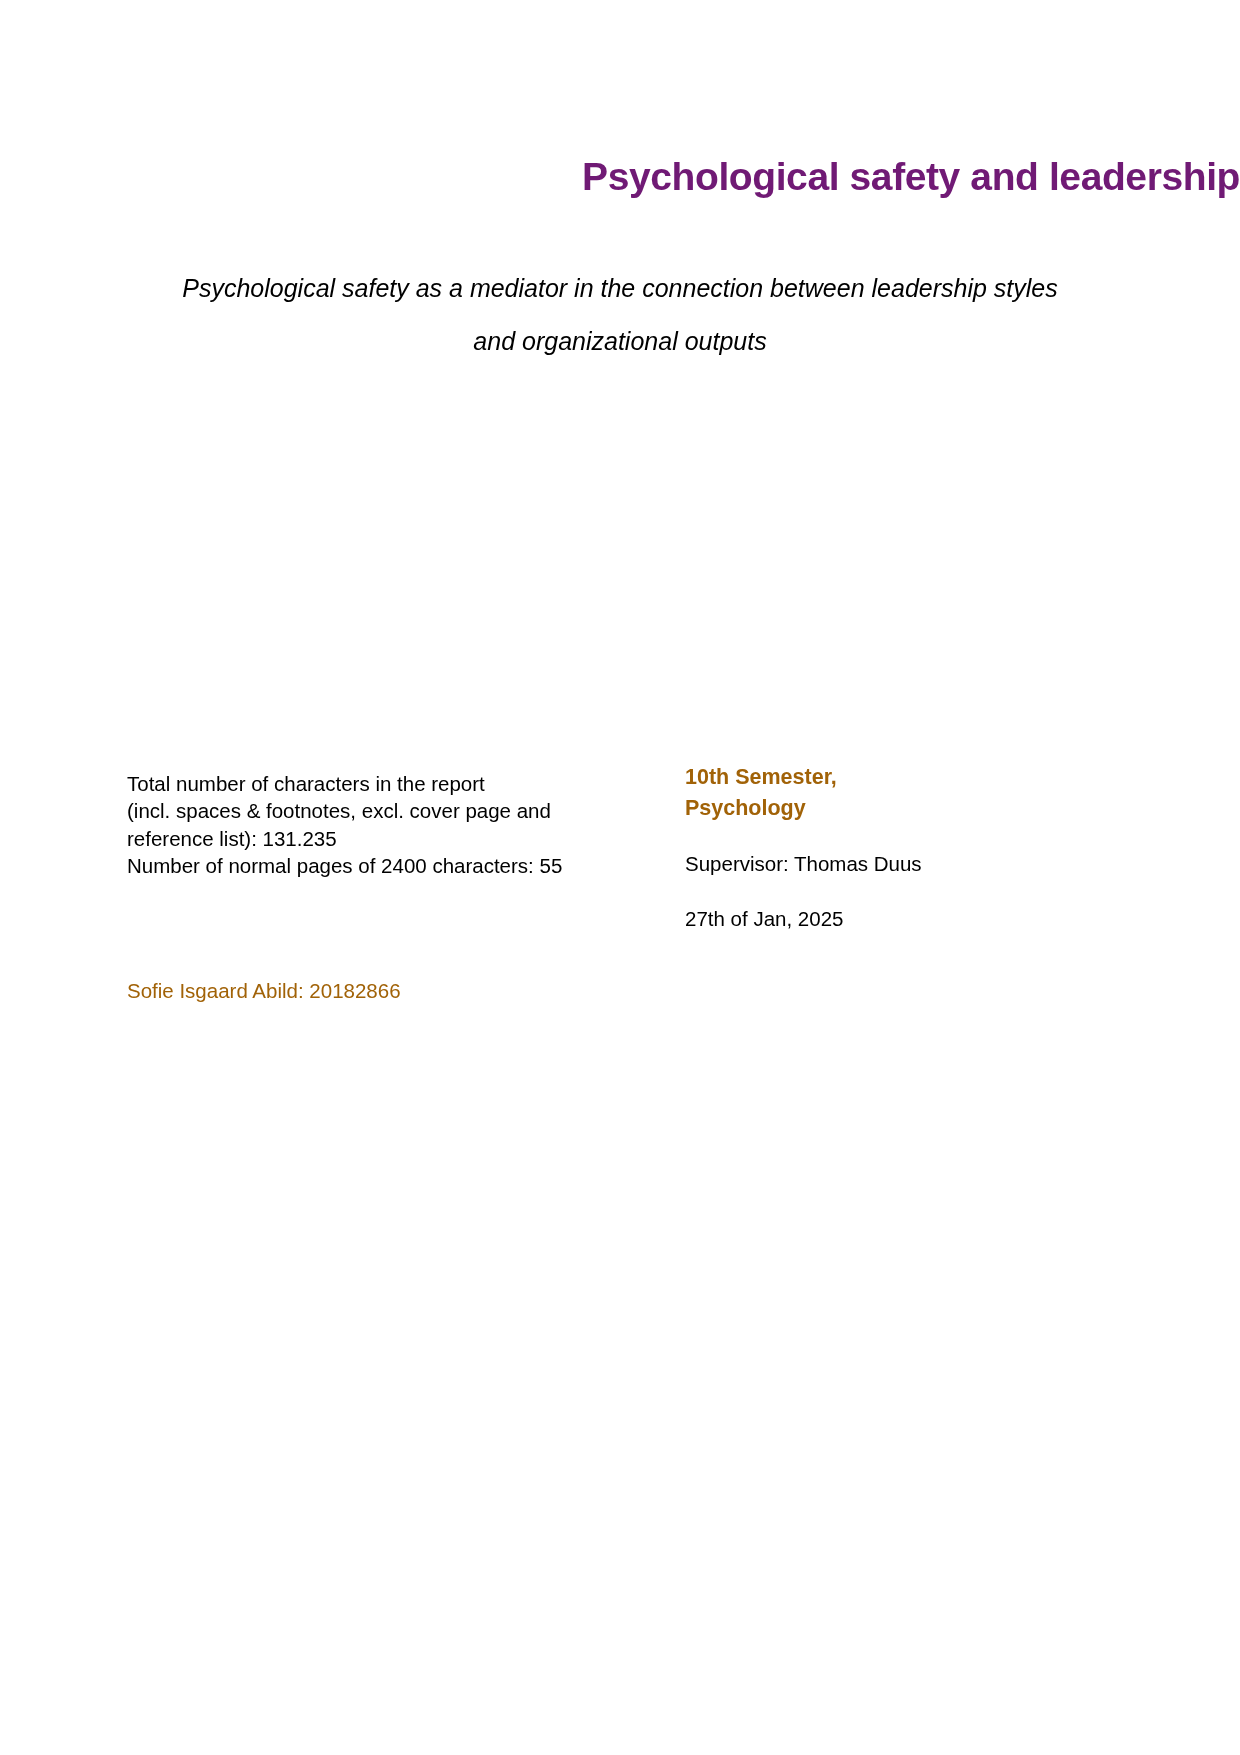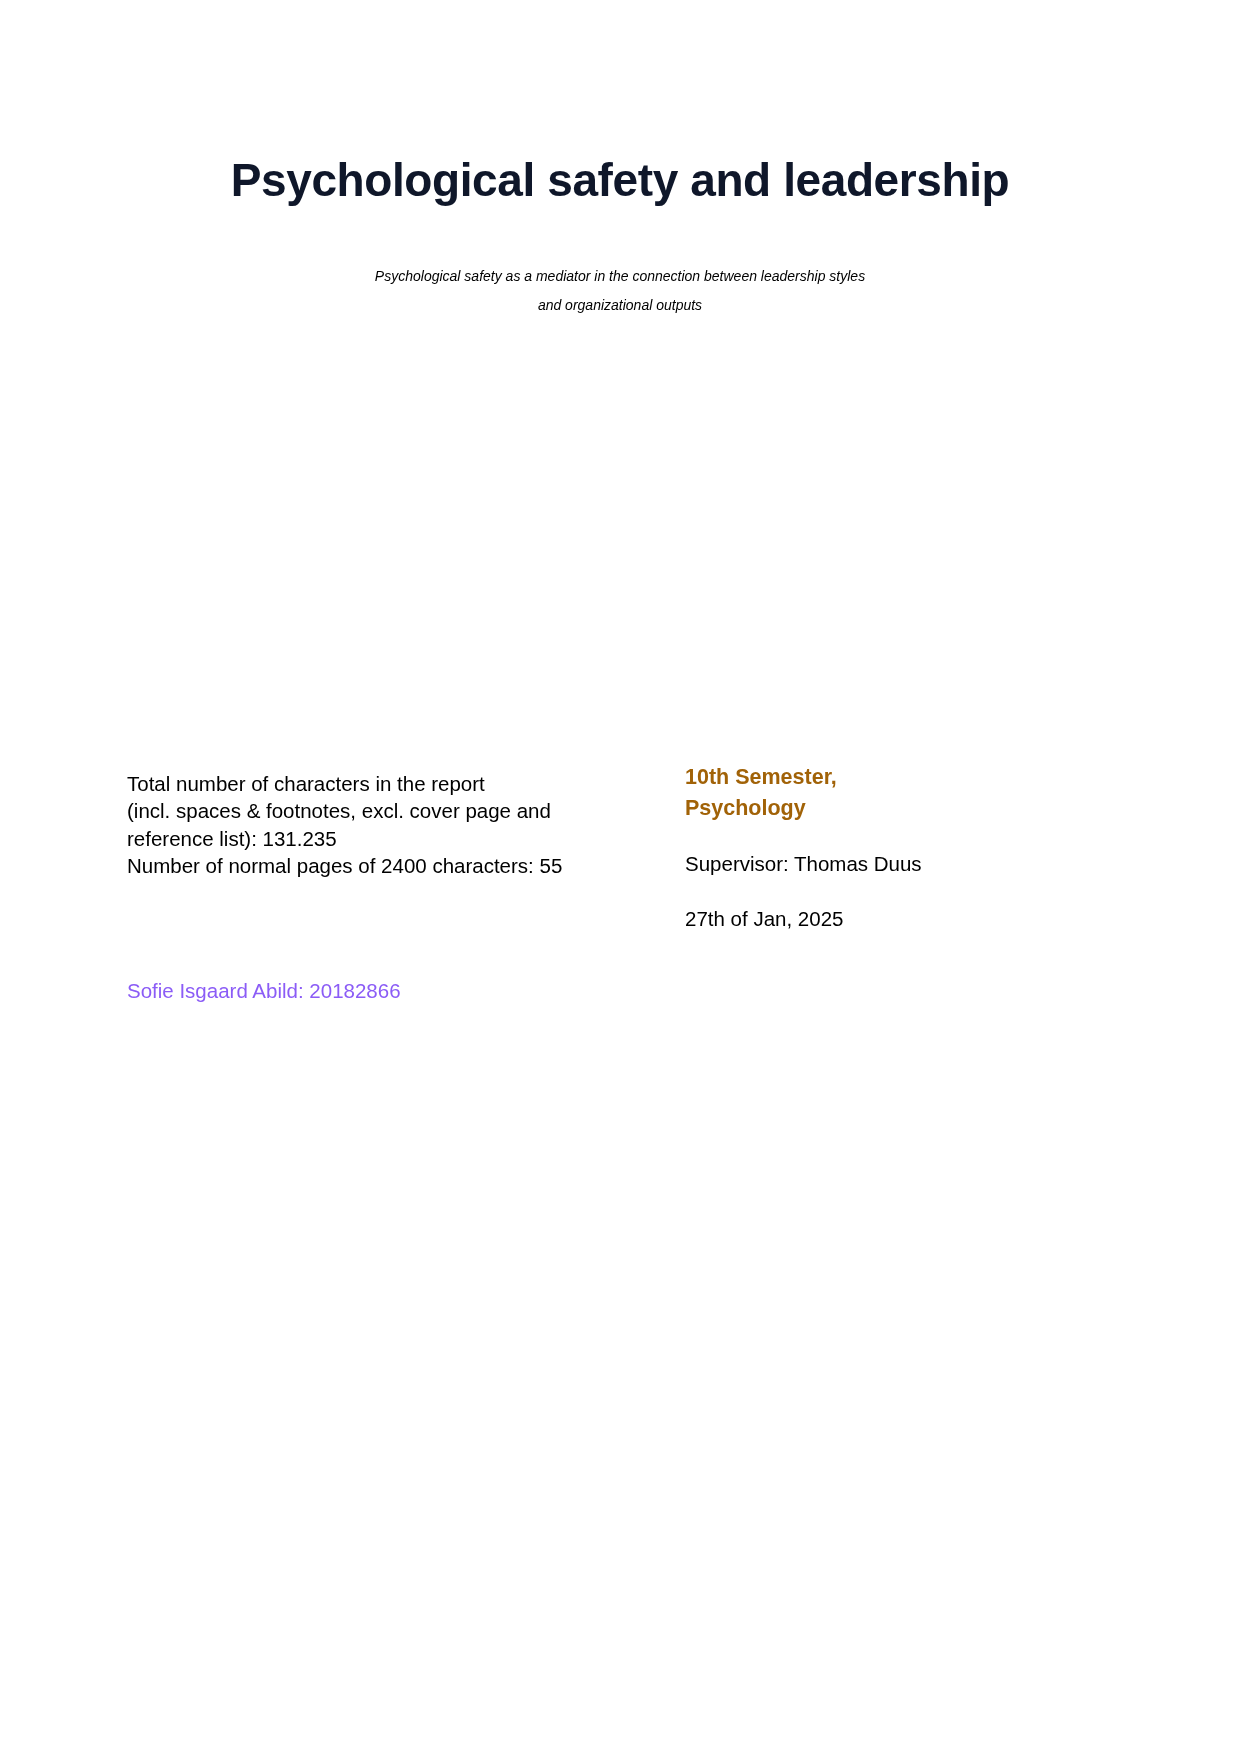--- a/index.html
+++ b/index.html
@@ -26,38 +26,39 @@
 
   
   .title-block {
     position: absolute;
     left: 0;
     right: 0;
     top: 155px;
     text-align: center;
   }
   .doc-title {
-    font-size: 46px;
+    font-size: 39px;
     font-weight: 700;
     letter-spacing: -0.4px;
     line-height: 1.12;
     margin: 0;
-    color: #0f172a;
+    color: #701a75;
+    text-align: right;
   }
 
   .subtitle-block {
     position: absolute;
     left: 50%;
     transform: translateX(-50%);
     top: 262px;
     width: 880px;
     text-align: center;
   }
   .doc-subtitle-line {
-    font-size: 14px;
+    font-size: 25px;
     font-style: italic;
     font-weight: 400;
     line-height: 2.1;
     margin: 0;
     color: #000000;
   }
 
   
   .meta {
     position: absolute;
@@ -87,21 +88,21 @@
     white-space: pre-wrap;
   }
 
   .author-line {
     font-size: 20.5px;
     line-height: 1.33;
     margin: 0;
     position: absolute;
     top: 215px;
     left: 127px;
-    color: #8b5cf6;
+    color: #a16207;
   }
 
   .meta-heading {
     font-size: 21.5px;
     font-weight: 700;
     line-height: 1.42;
     margin: 0;
     color: #a16207;
   }
   .meta-group {

